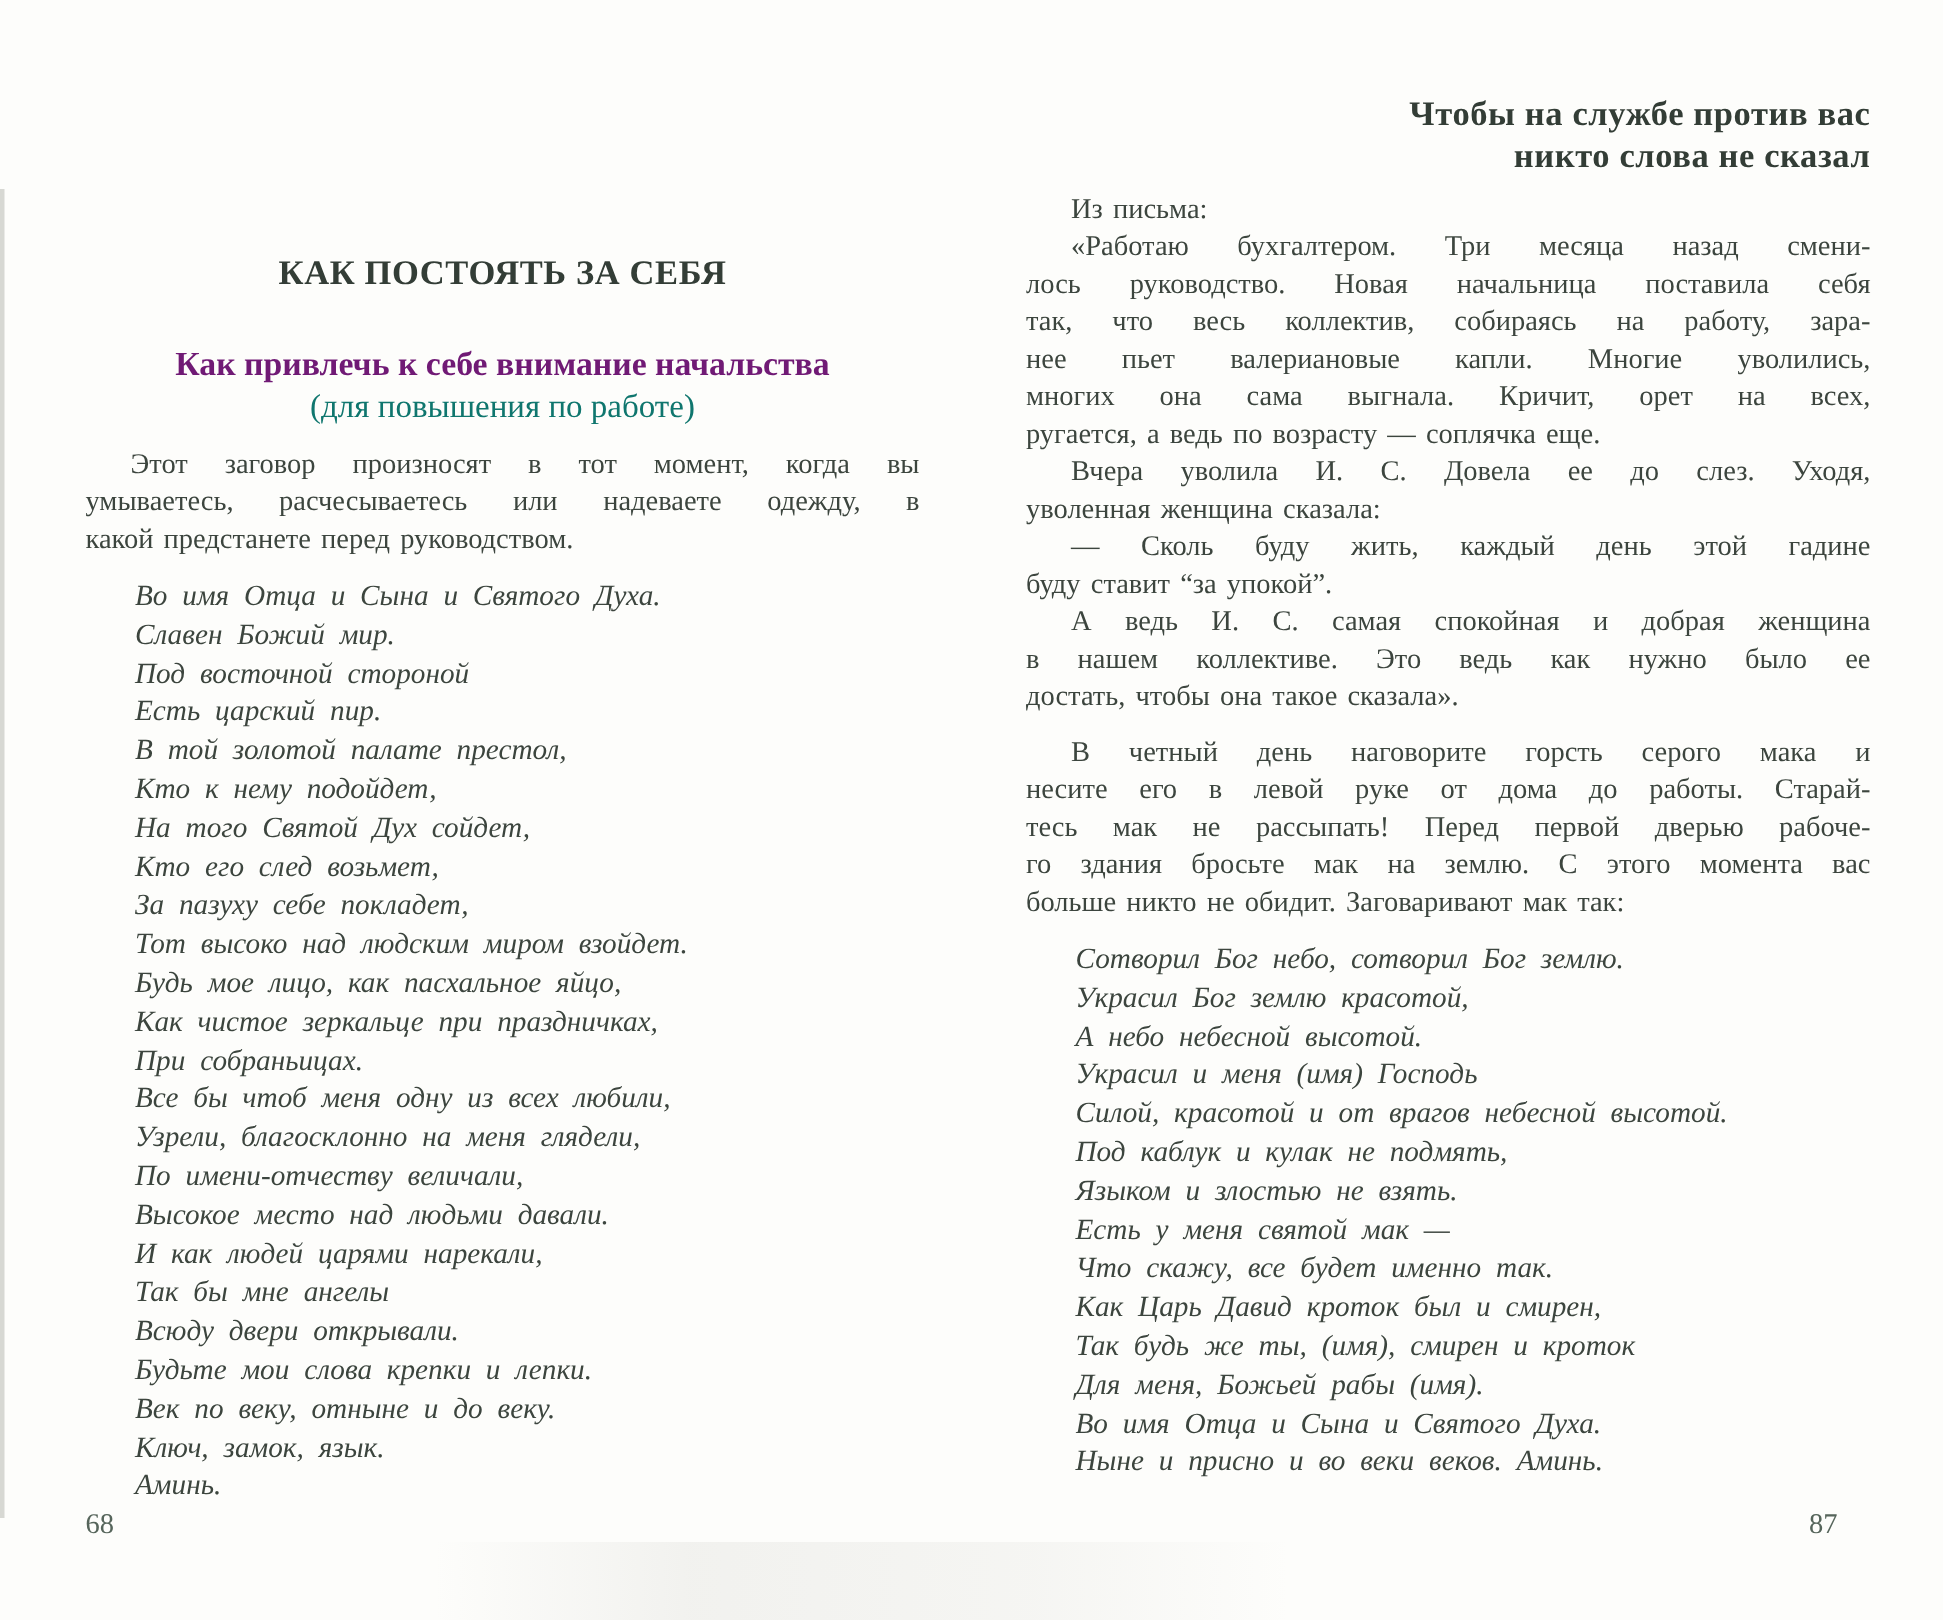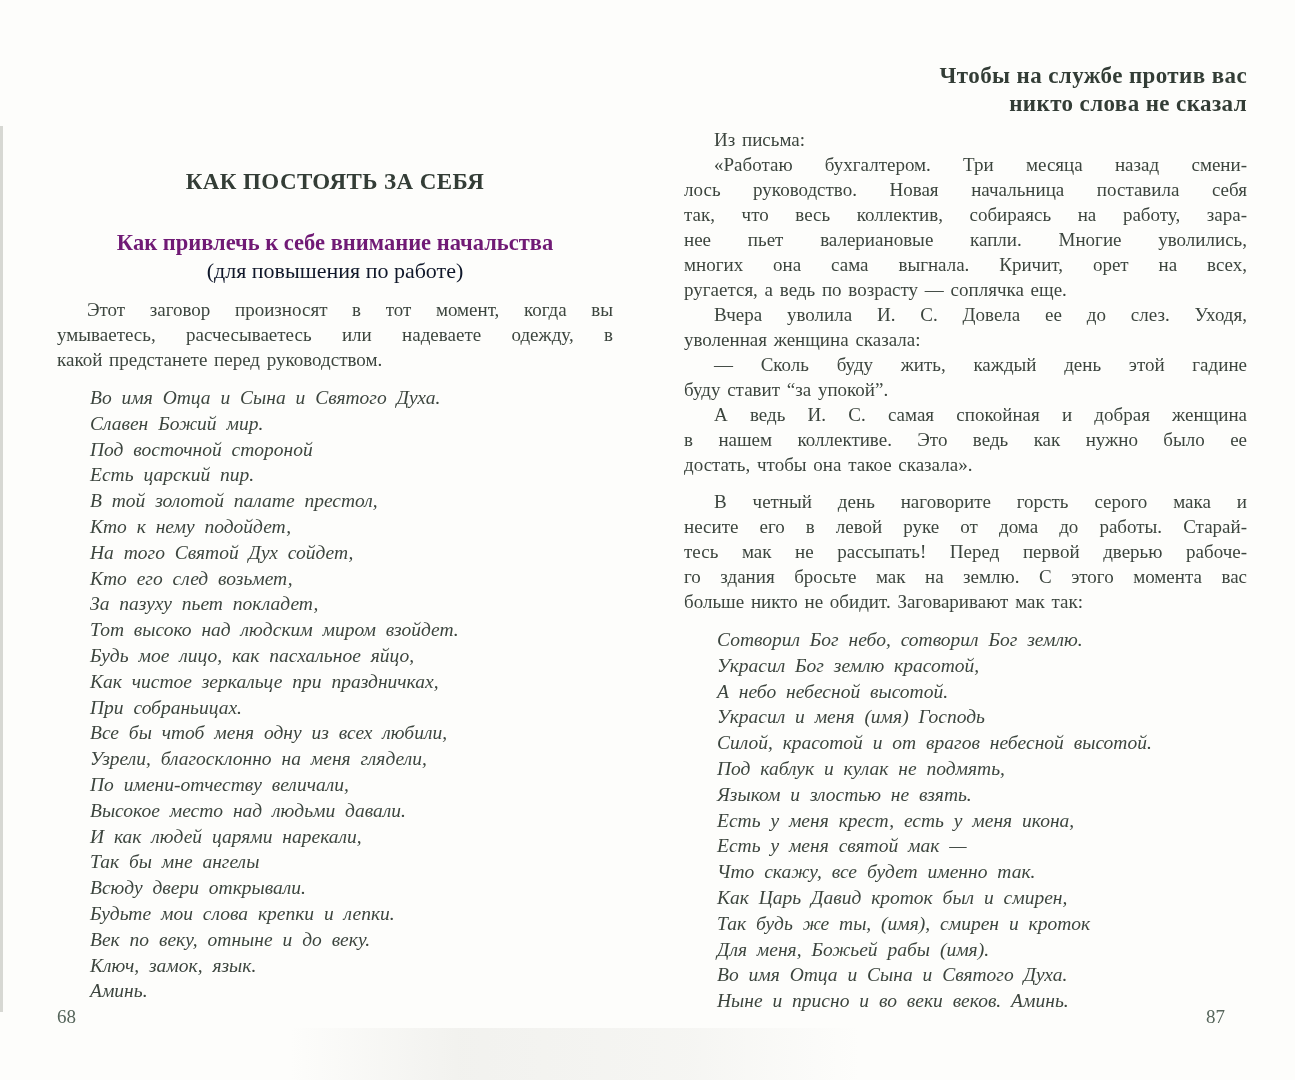--- a/index.html
+++ b/index.html
@@ -42,21 +42,21 @@
     font-weight: 700;
     font-size: 22.5px;
     line-height: 28px;
     color: #701a75;
   }
   .section-subtitle {
     text-align: center;
     font-weight: 400;
     font-size: 22px;
     line-height: 28px;
-    color: #0f172a;
+    color: #0f766e;
   }
   .paragraphs { margin-top: 12px; }
   .paragraph {
     font-size: 19px;
     line-height: 25px;
   }
   .paragraph.space-before { margin-top: 12px; }
   .pline {
     text-align: justify;
     text-align-last: justify;
@@ -138,21 +138,21 @@
         <div class="vline">Есть царский пир.</div>
 
         <div class="vline">В той золотой палате престол,</div>
 
         <div class="vline">Кто к нему подойдет,</div>
 
         <div class="vline">На того Святой Дух сойдет,</div>
 
         <div class="vline">Кто его след возьмет,</div>
 
-        <div class="vline">За пазуху пьет покладет,</div>
+        <div class="vline">За пазуху себе покладет,</div>
 
         <div class="vline">Тот высоко над людским миром взойдет.</div>
 
         <div class="vline">Будь мое лицо, как пасхальное яйцо,</div>
 
         <div class="vline">Как чистое зеркальце при праздничках,</div>
 
         <div class="vline">При собраньицах.</div>
 
         <div class="vline">Все бы чтоб меня одну из всех любили,</div>
@@ -237,21 +237,20 @@
 
         <div class="vline">Украсил и меня (имя) Господь</div>
 
         <div class="vline">Силой, красотой и от врагов небесной высотой.</div>
 
 
         <div class="vline">Под каблук и кулак не подмять,</div>
 
         <div class="vline">Языком и злостью не взять.</div>
 
-        <div class="vline">Есть у меня крест, есть у меня икона,</div>
 
         <div class="vline">Есть у меня святой мак —</div>
 
         <div class="vline">Что скажу, все будет именно так.</div>
 
         <div class="vline">Как Царь Давид кроток был и смирен,</div>
 
         <div class="vline">Так будь же ты, (имя), смирен и кроток</div>
 
         <div class="vline">Для меня, Божьей рабы (имя).</div>

